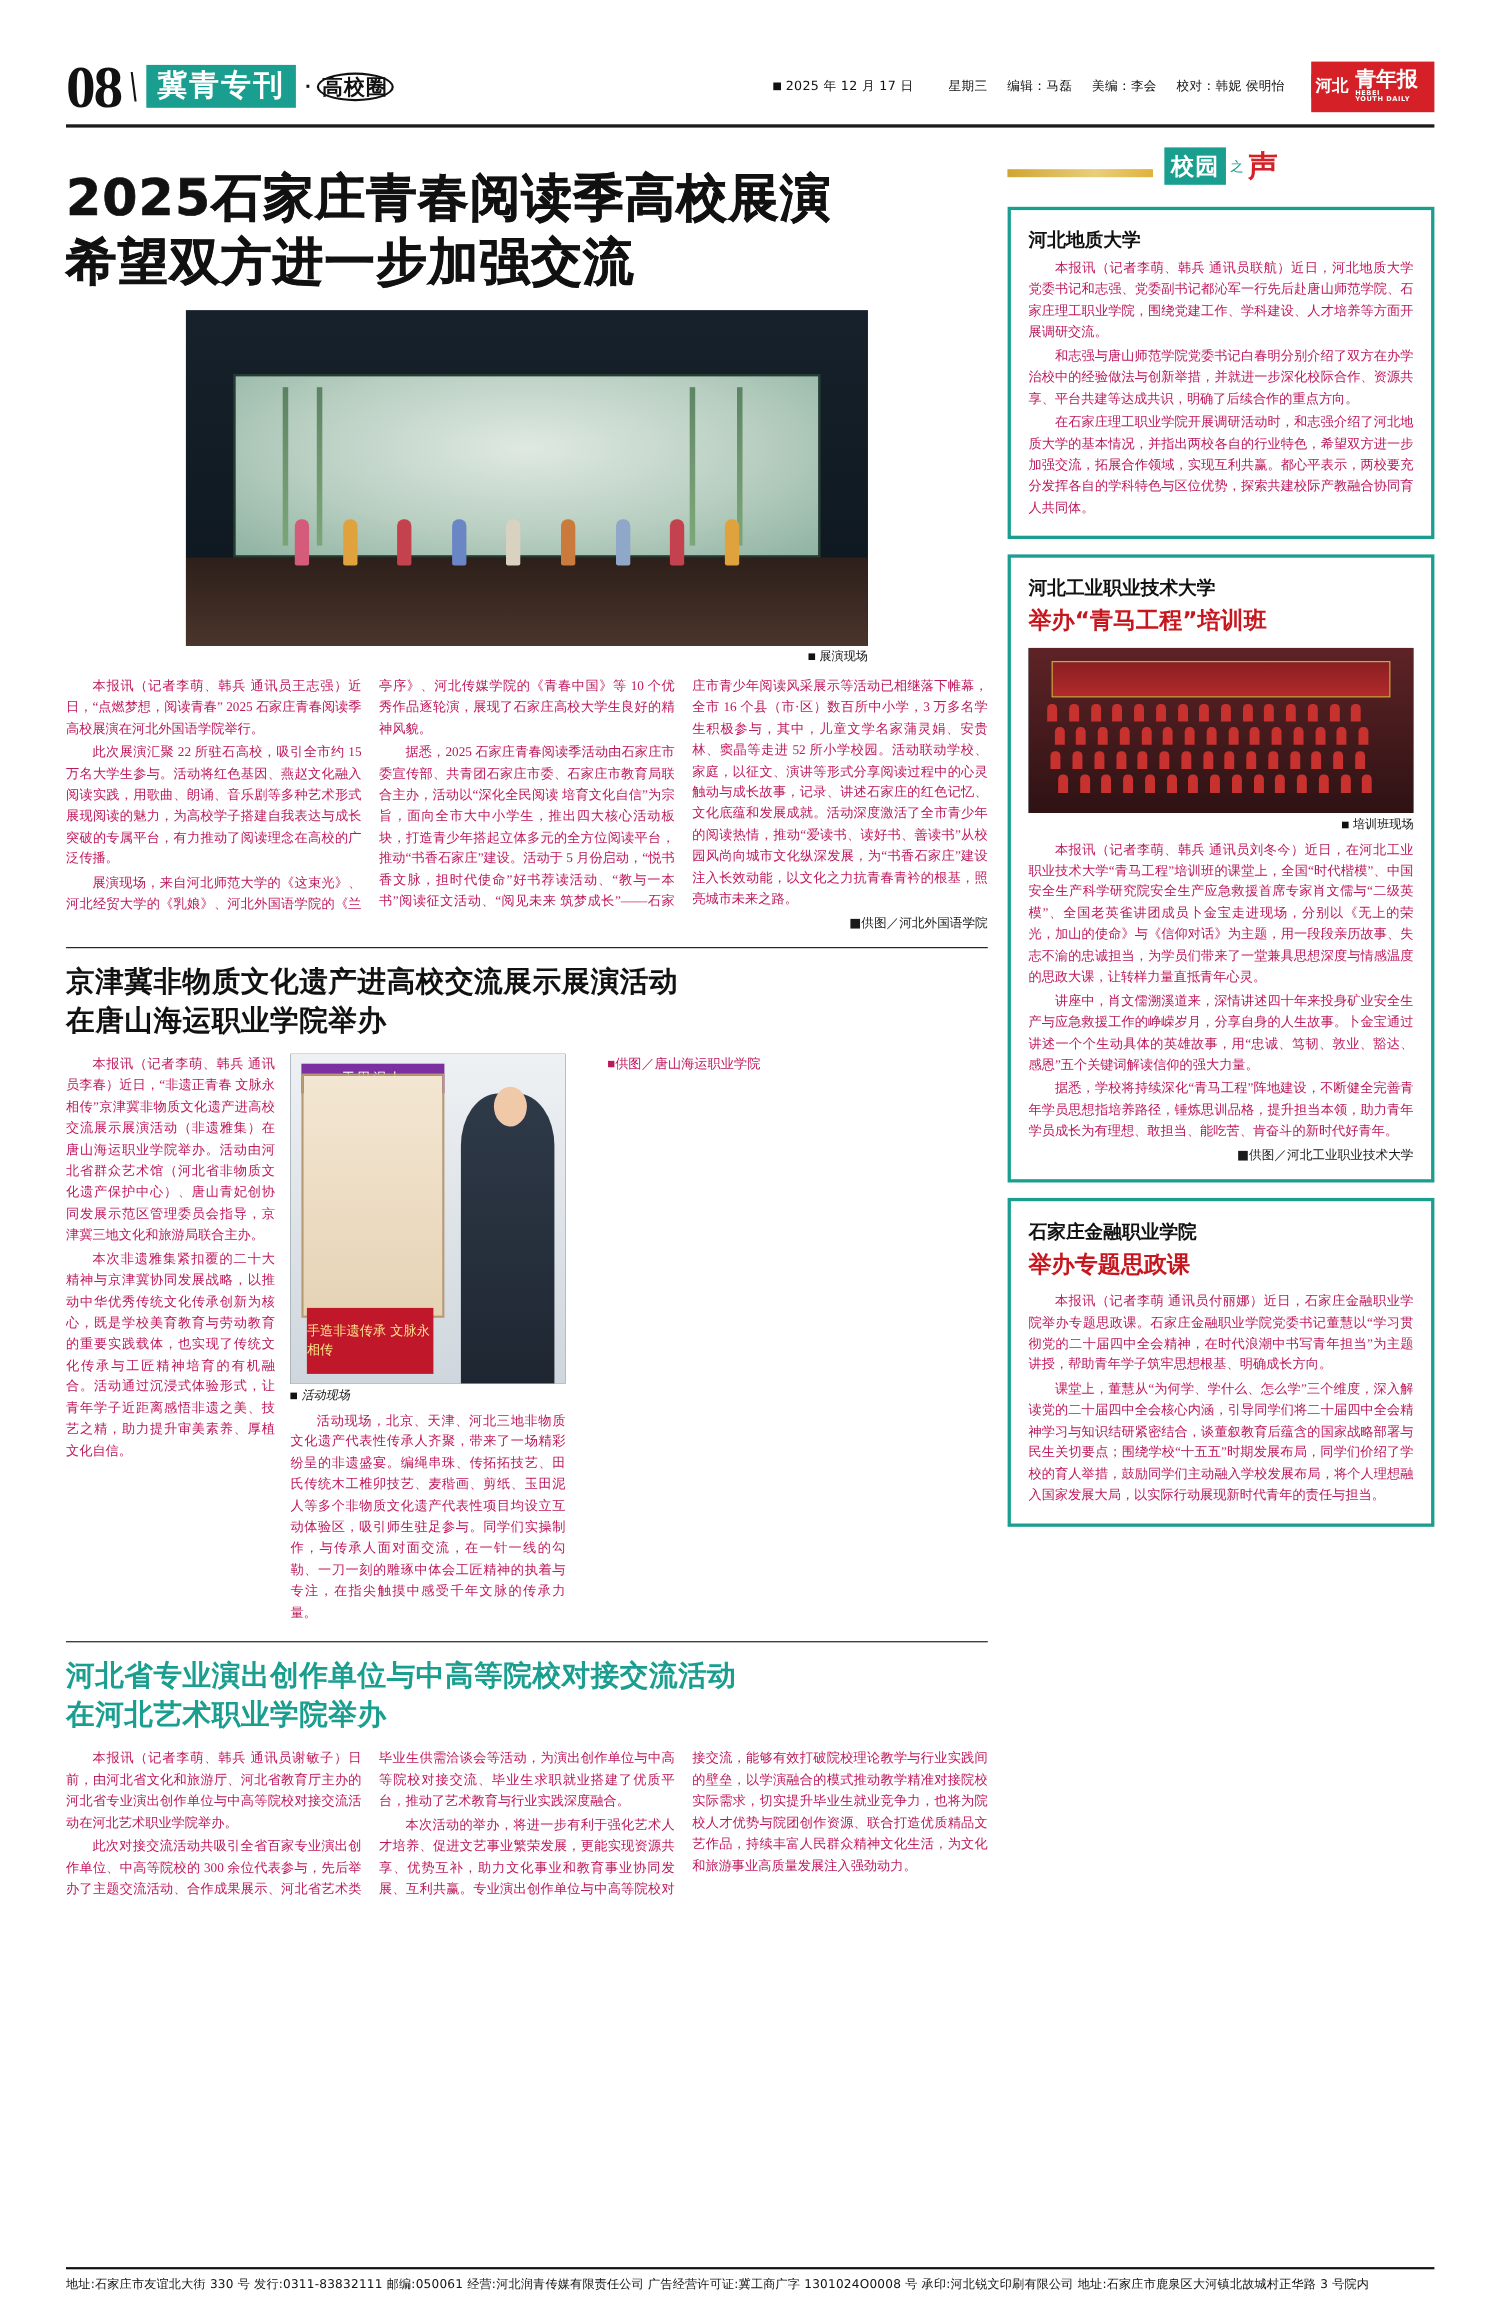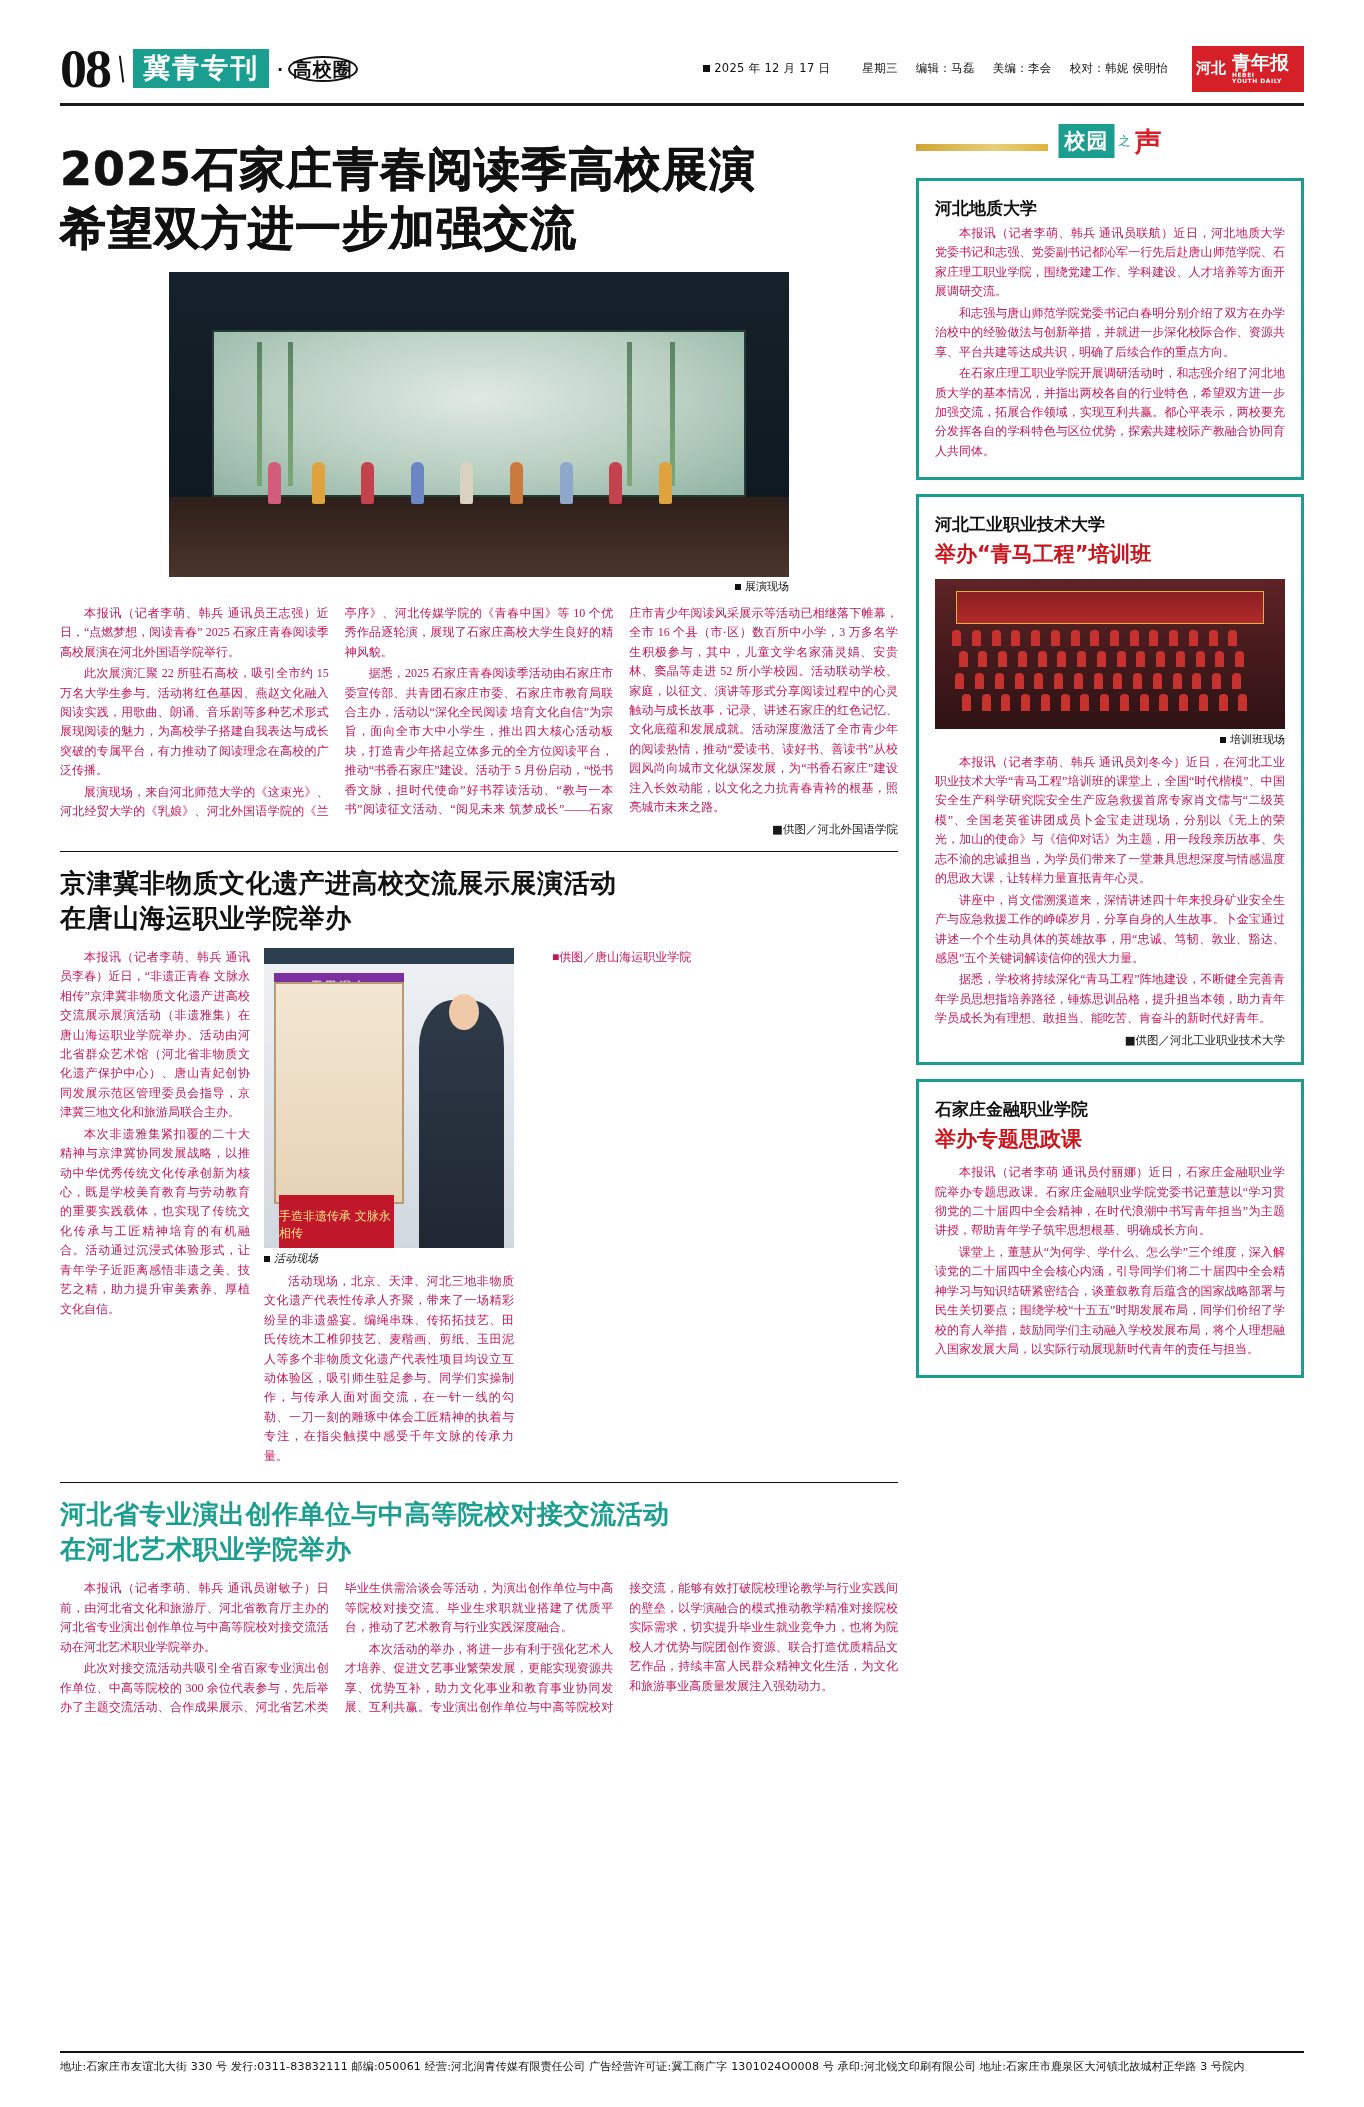--- a/index.html
+++ b/index.html
@@ -7,21 +7,21 @@
   body {
     width: 1364px;
     height: 2107px;
     background: #ffffff;
     font-family: "Liberation Serif", "DejaVu Serif", serif;
     color: #111;
     position: relative;
   }
   .page {
     position: absolute;
-    left: 60px; top: 34px;
+    left: 60px; top: 44px;
     width: 1244px; height: 2040px;
     background: #fff;
   }
   
   .masthead {
     position: relative;
     height: 72px;
     border-bottom: 3px solid #1b1b1b;
     display: flex;
     align-items: center;
@@ -249,21 +249,21 @@
     background: linear-gradient(#3f6b45,#6e9e64);
     opacity:.75;
   }
   .stage .floor {
     position:absolute; left:0; right:0; bottom:0; height:26%;
     background: linear-gradient(#2d1f1a,#4a352b);
   }
   .perf {
     position:absolute; bottom:24%; width:13px; height:42px; border-radius:6px 6px 2px 2px;
   }
-  .pic2 { position:relative; width:100%; height:100%; background:#dfe3e8; overflow:hidden;margin-top:16px;}
+  .pic2 { position:relative; width:100%; height:100%; background:#dfe3e8; overflow:hidden;}
   .pic2 .wall { position:absolute; inset:0; background: linear-gradient(#eef1f4,#cfd6dd); }
   .pic2 .booth {
     position:absolute; left:4%; top:6%; width:52%; height:74%;
     background: linear-gradient(#f3e6d2,#e6d3b6); border:2px solid #b79c73;
   }
   .pic2 .boothtop {
     position:absolute; left:4%; top:3%; width:52%; height:9%;
     background:#7b2fa0; color:#fff; font-family:"DejaVu Sans",sans-serif;
     font-size:12px; display:flex; align-items:center; justify-content:center; letter-spacing:2px;
   }

